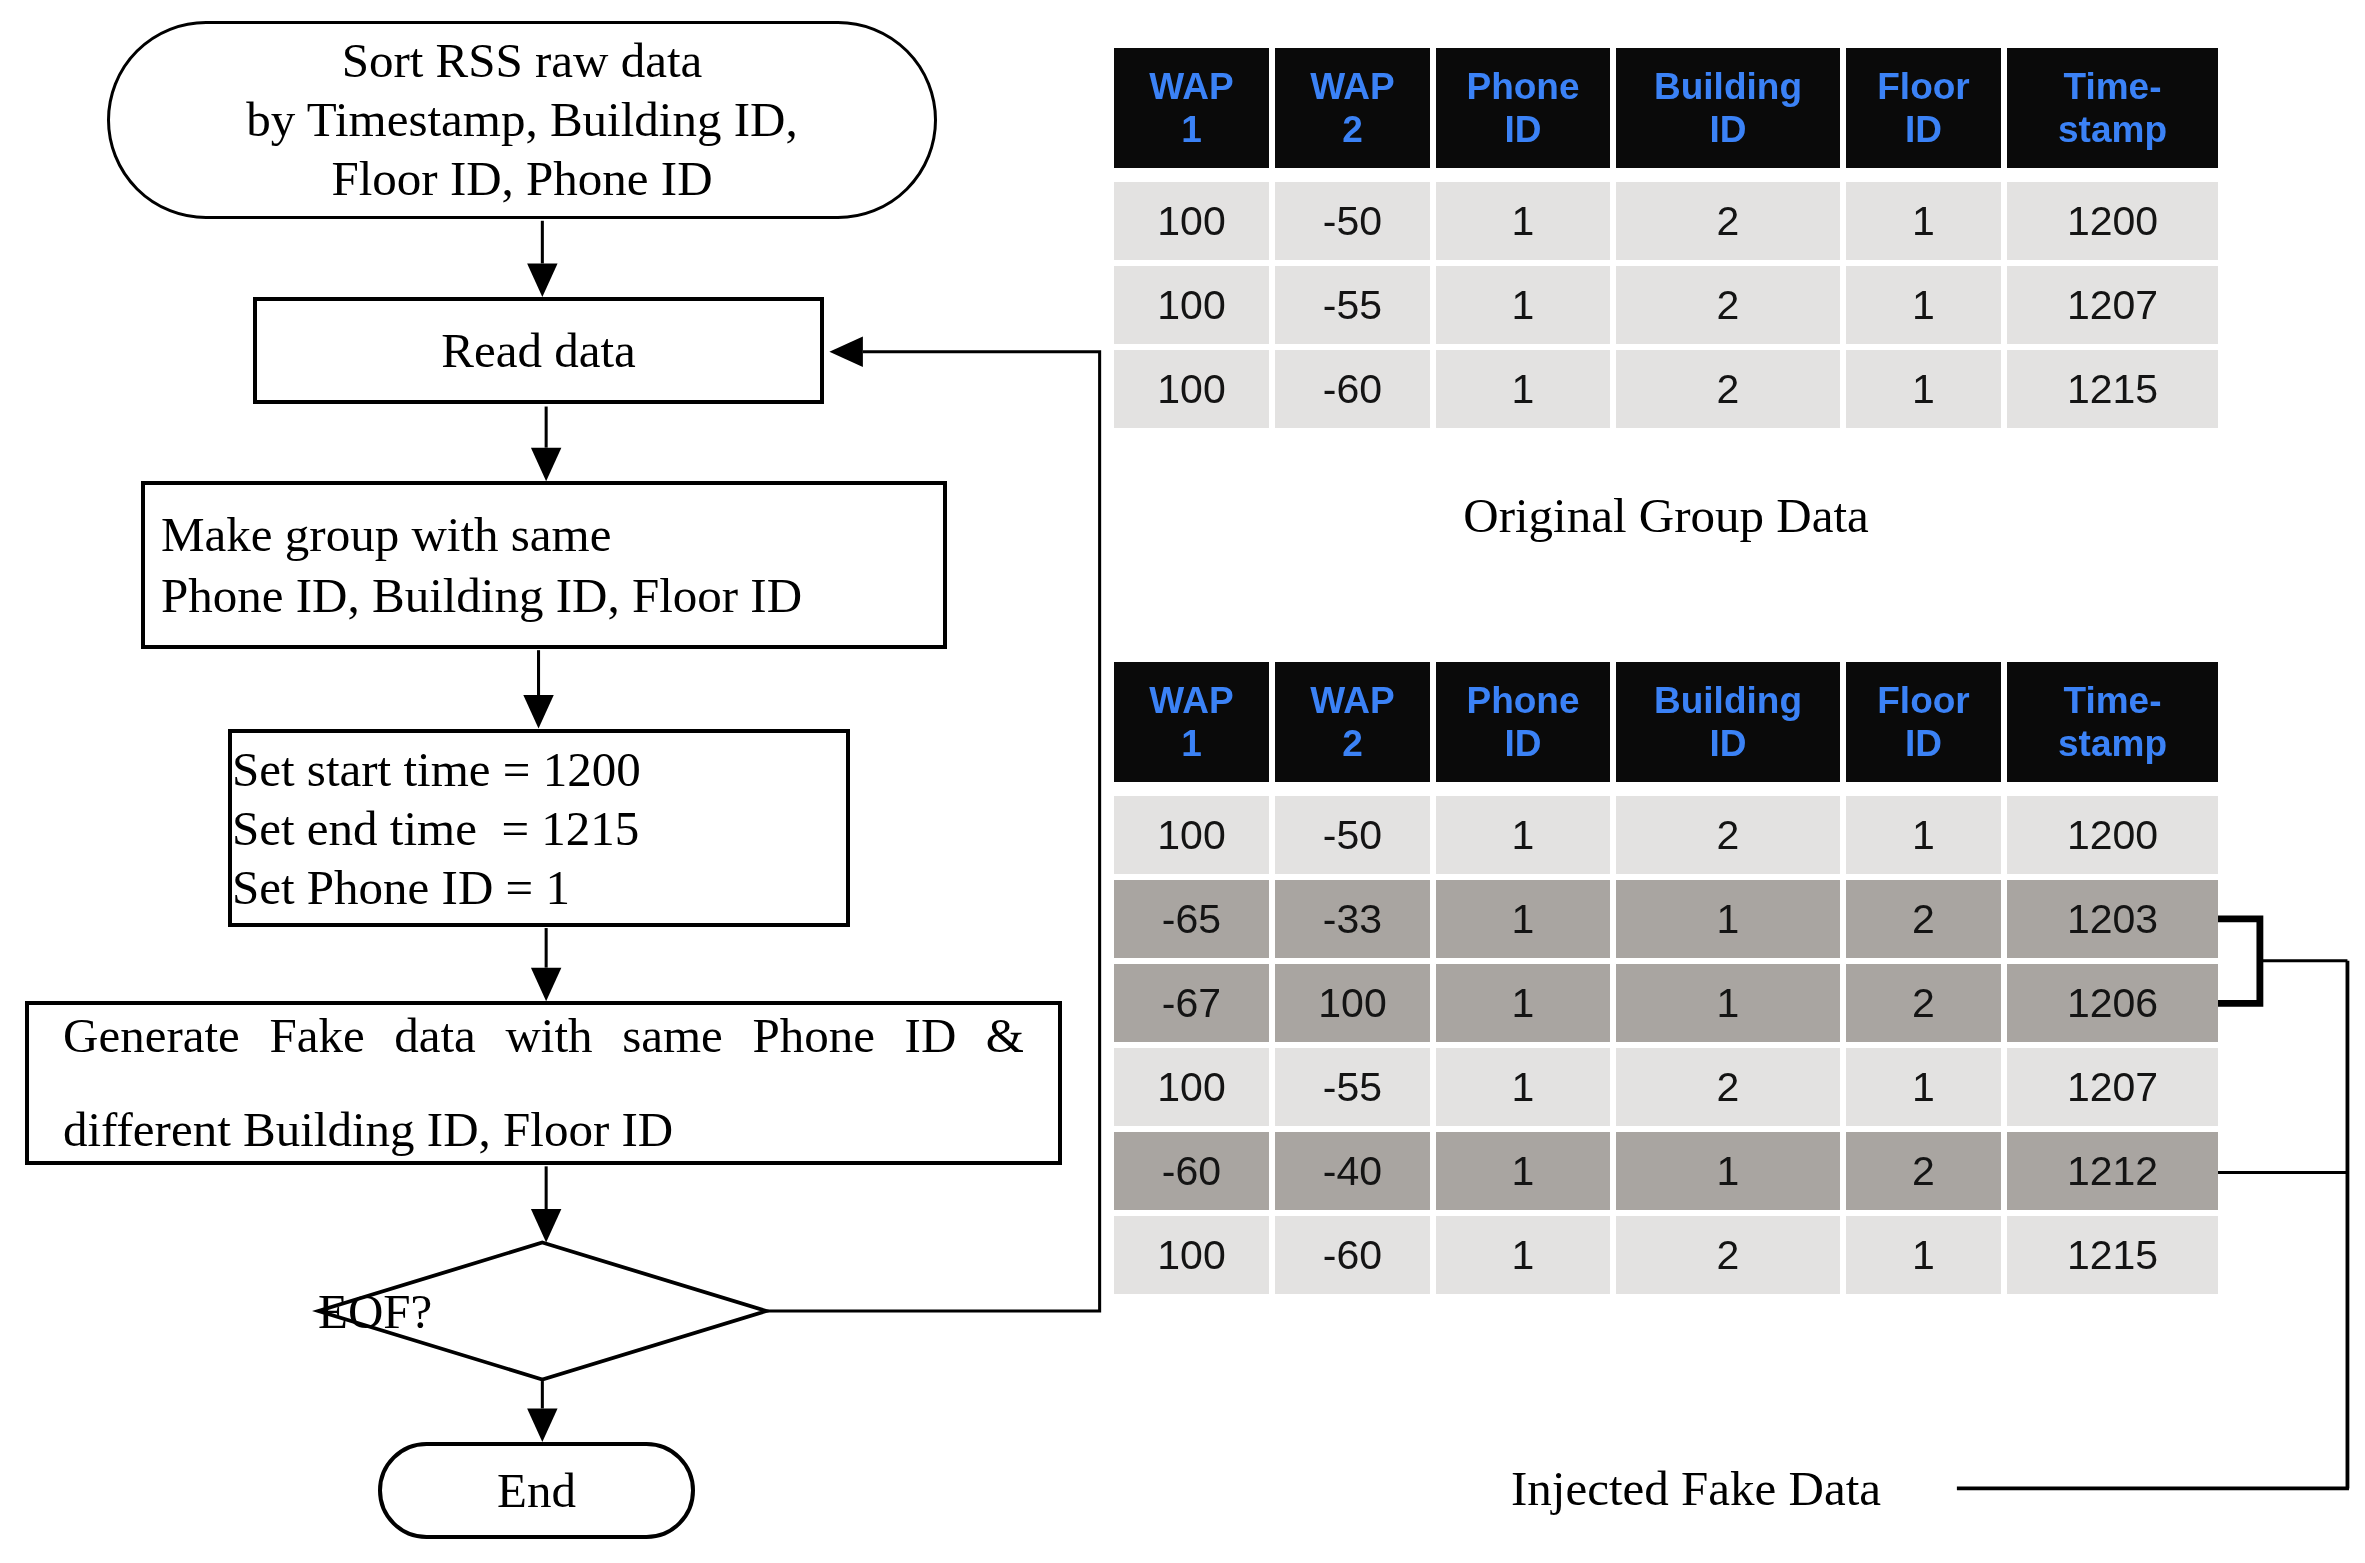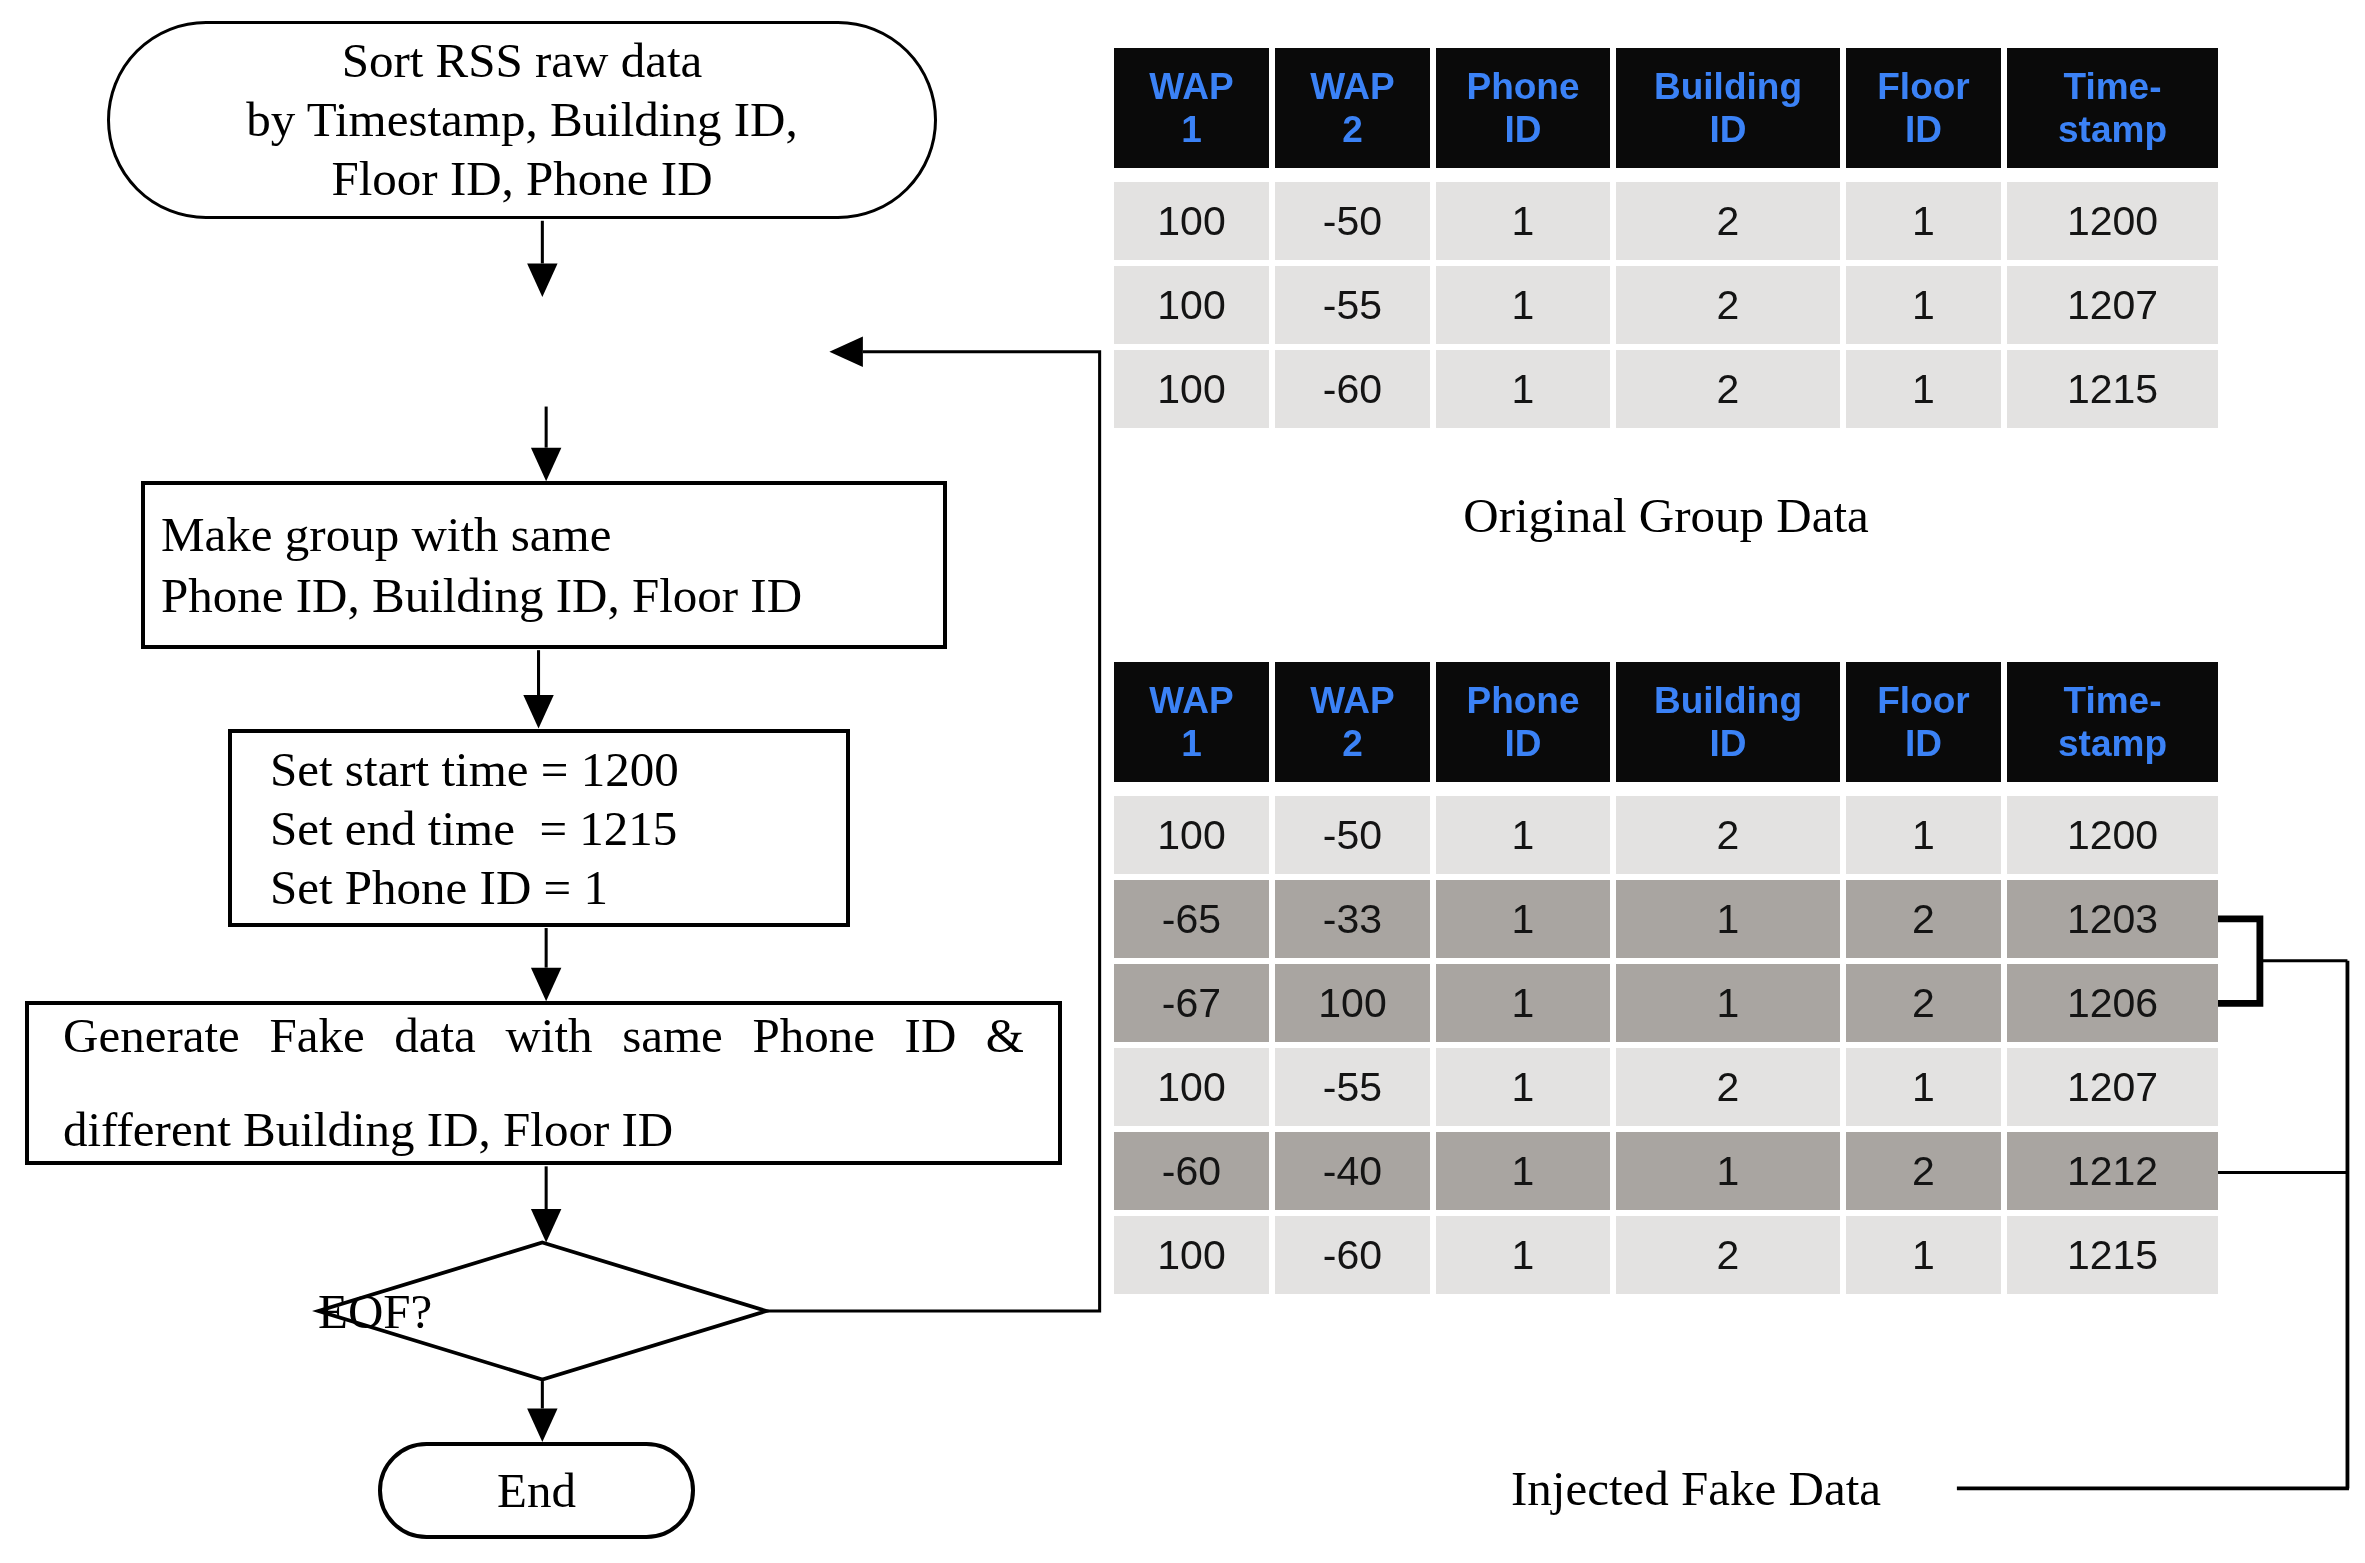--- a/index.html
+++ b/index.html
@@ -13,21 +13,21 @@
   
   .node{
     position:absolute;border:4.6px solid #000;background:#fff;
     display:flex;flex-direction:column;justify-content:center;
     font-size:49px;line-height:59px;
   }
   .node.center{align-items:center;text-align:center;}
   .terminal-start{left:107px;top:20.6px;width:830px;height:198px;border-radius:101px;border-width:3.8px;}
   .process-read{left:253px;top:297px;width:571px;height:107px;}
   .process-group{left:141px;top:481px;width:806px;height:168px;padding-left:16px;line-height:61px;}
-  .process-set{left:228px;top:729px;width:622px;height:198px;padding-left:38px;}
+  .process-set{left:228px;top:729px;width:622px;height:198px;}
   .process-set .line{white-space:pre-wrap;}
   .process-generate{left:25px;top:1001px;width:1037px;height:164px;padding:0 34px;line-height:58px;gap:36px;}
   .justify-line{width:100%;text-align:justify;text-align-last:justify;}
   .eof-label{
     position:absolute;left:318px;top:1243px;width:448px;height:137px;
     display:flex;align-items:center;justify-content:flex-start;font-size:49px;
   }
   .terminal-end{left:378px;top:1442px;width:317px;height:97px;border-radius:50px;}
 
   
@@ -100,20 +100,23 @@
     <path d="M2913 1540 H3083" stroke="#000" stroke-width="4" fill="none"></path>
     <path d="M2570 1955 H3085" stroke="#000" stroke-width="5" fill="none"></path>
   </svg>
 
   <div class="node center terminal-start">
     <div>Sort RSS raw data</div>
     <div>by Timestamp, Building ID,</div>
     <div>Floor ID, Phone ID</div>
   </div>
 
+  <div class="node center process-read">
+    <div>Read data</div>
+  </div>
 
   <div class="node process-group">
     <div>Make group with same</div>
     <div>Phone ID, Building ID, Floor ID</div>
   </div>
 
   <div class="node process-set">
     <div class="line">Set start time = 1200</div>
     <div class="line">Set end time  = 1215</div>
     <div class="line">Set Phone ID = 1</div>

